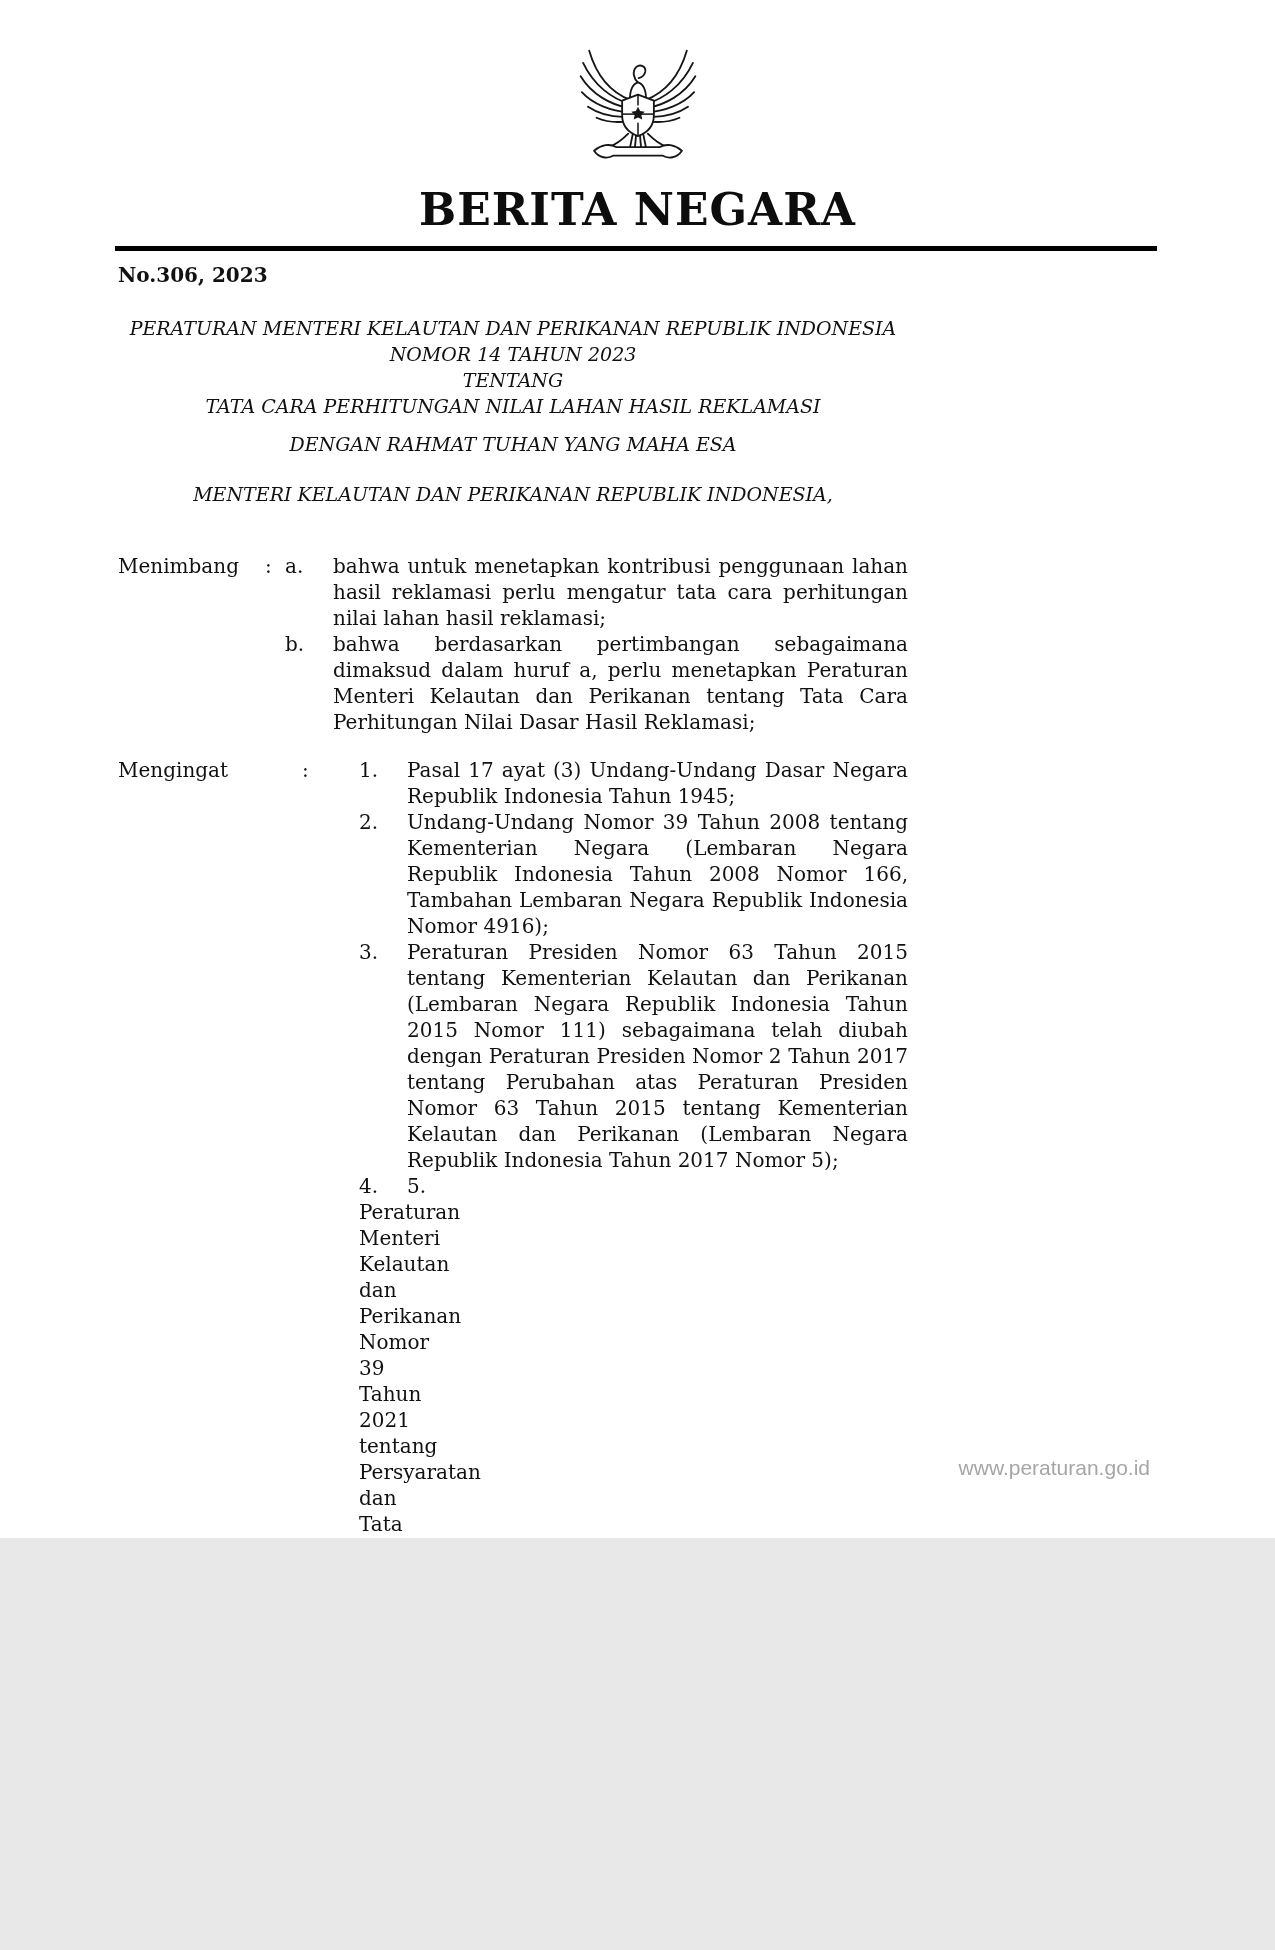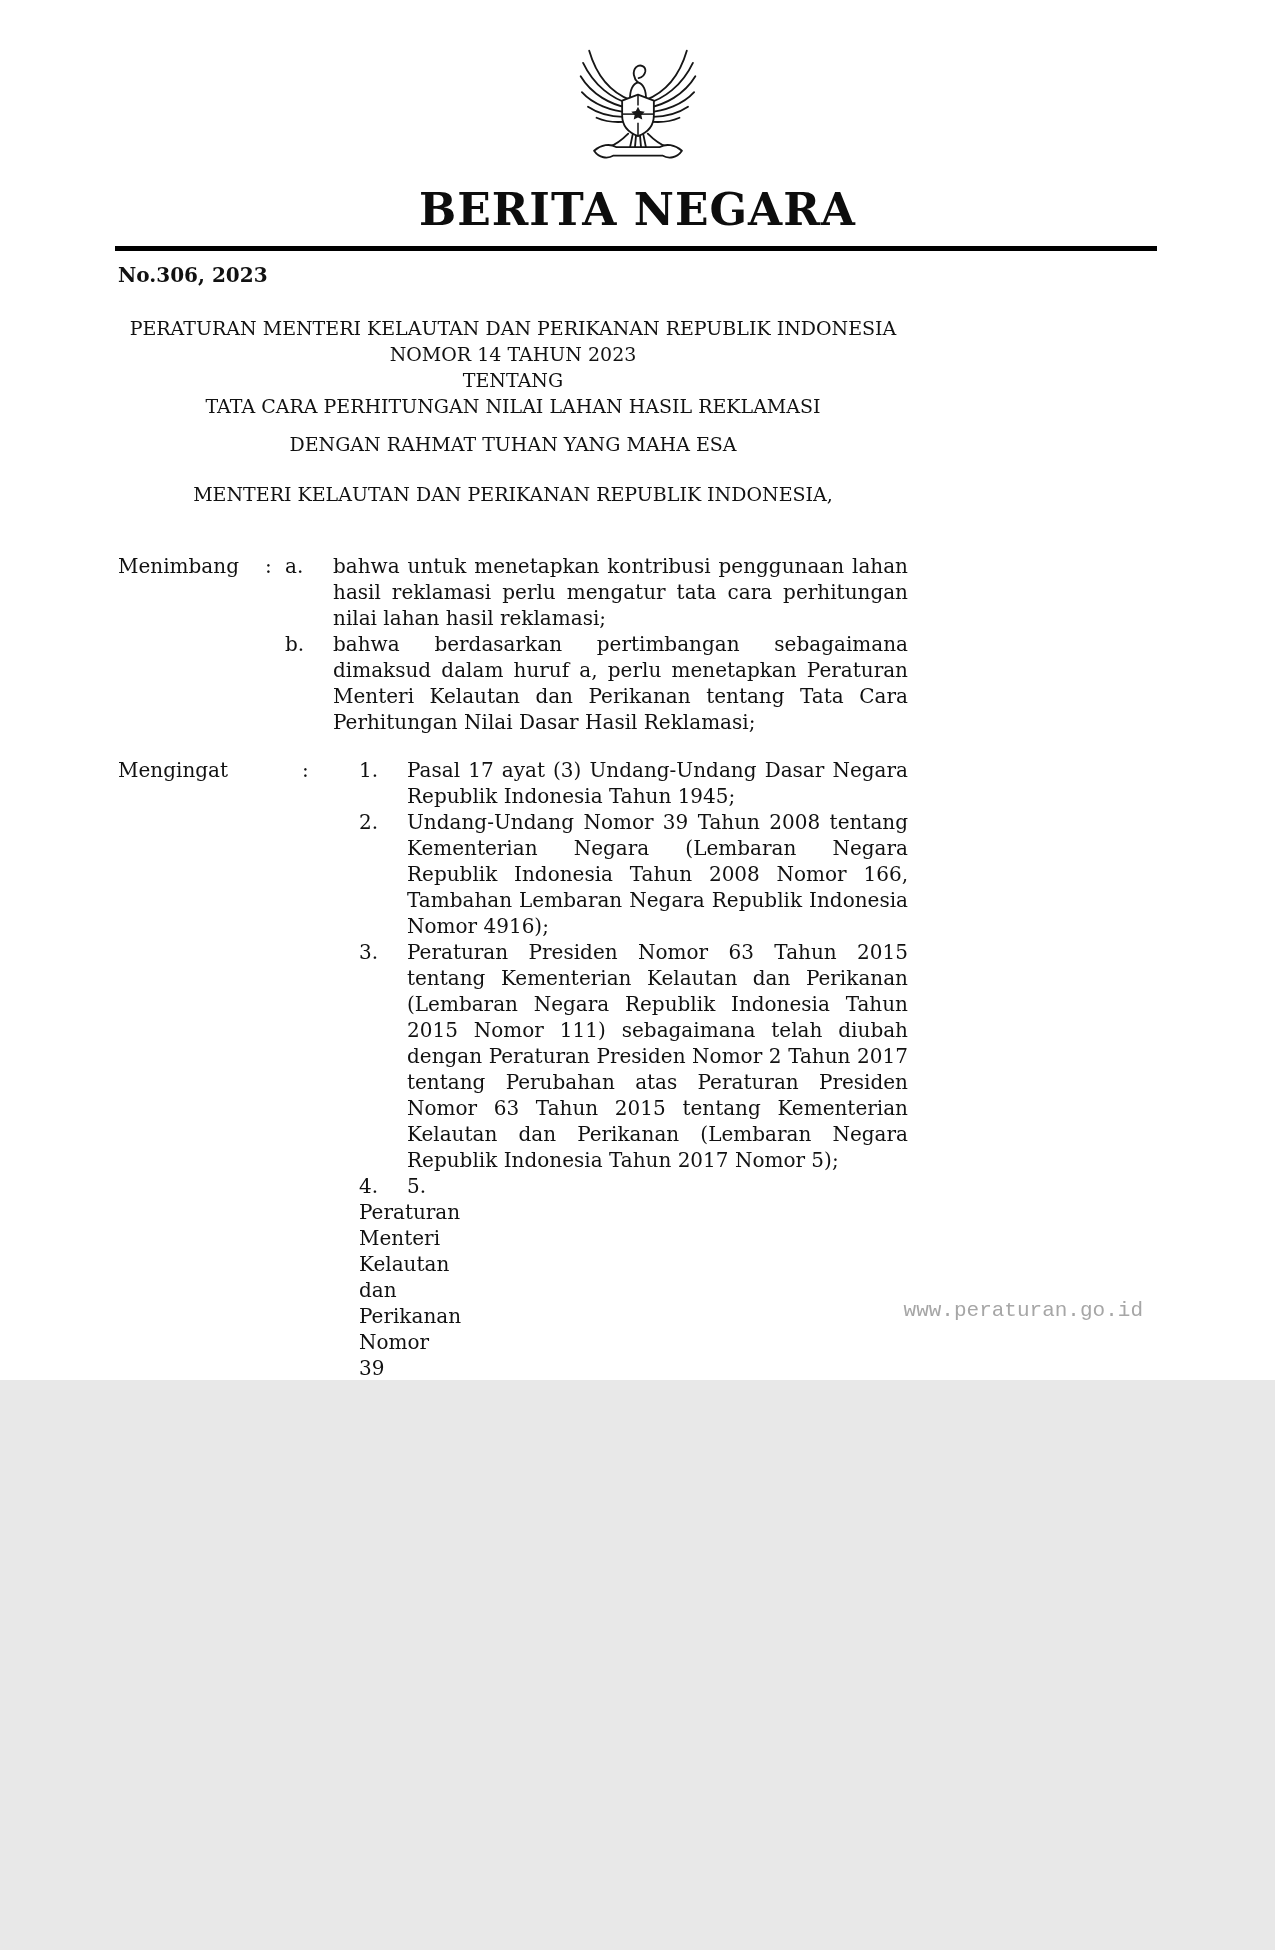--- a/index.html
+++ b/index.html
@@ -1,19 +1,19 @@
 <!DOCTYPE html>
 <html><head>
 <meta charset="utf-8">
 <style>
   html, body { margin: 0; padding: 0; background: #e8e8e8; }
   .page {
     position: relative;
     width: 1275px;
-    height: 1380px;
+    height: 1538px;
     margin: 0 auto;
     background: #ffffff;
     color: #111;
     font-family: "DejaVu Serif", serif;
     overflow: hidden;
   }
   .emblem-wrap {
     padding-top: 42px;
     display: flex;
     justify-content: center;
@@ -48,21 +48,21 @@
     text-align: justify;
     text-justify: inter-word;
   }
   .title-block {
     margin: 26px 0 0 118px;
     width: 790px;
     text-align: center;
     font-size: 19px;
     line-height: 26px;
   }
-  .title-block .tline { white-space: nowrap; }
+  .title-block .tline { white-space: nowrap; font-style: italic; }
   .invocation { margin-top: 12px; }
   .authority  { margin-top: 24px; }
   .clauses {
     margin: 46px 0 12px 118px;
     width: 790px;
     font-size: 20px;
     line-height: 26px;
   }
   .clause {
     display: grid;
@@ -74,23 +74,23 @@
     display: grid;
     grid-template-columns: 48px 1fr;
   }
   .c-text {
     text-align: justify;
     text-justify: inter-word;
     hyphens: none;
   }
   .footer-url {
     position: absolute;
-    right: 132px;
+    right: 125px;
     bottom: 58px;
-    font-family: Liberation Mono, monospace;
+    font-family: Liberation Sans, sans-serif;
     font-size: 21px;
     color: #a6a6a6;
   }
 </style>
 </head>
 <body>
 
 <div class="page">
 
   <div class="emblem-wrap">

